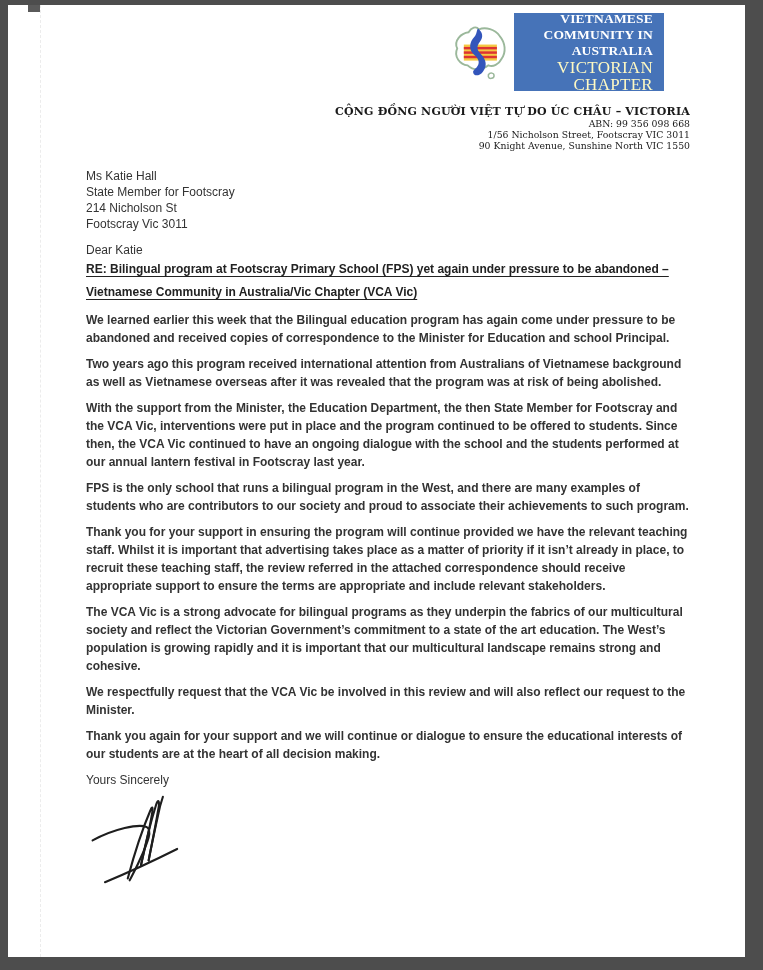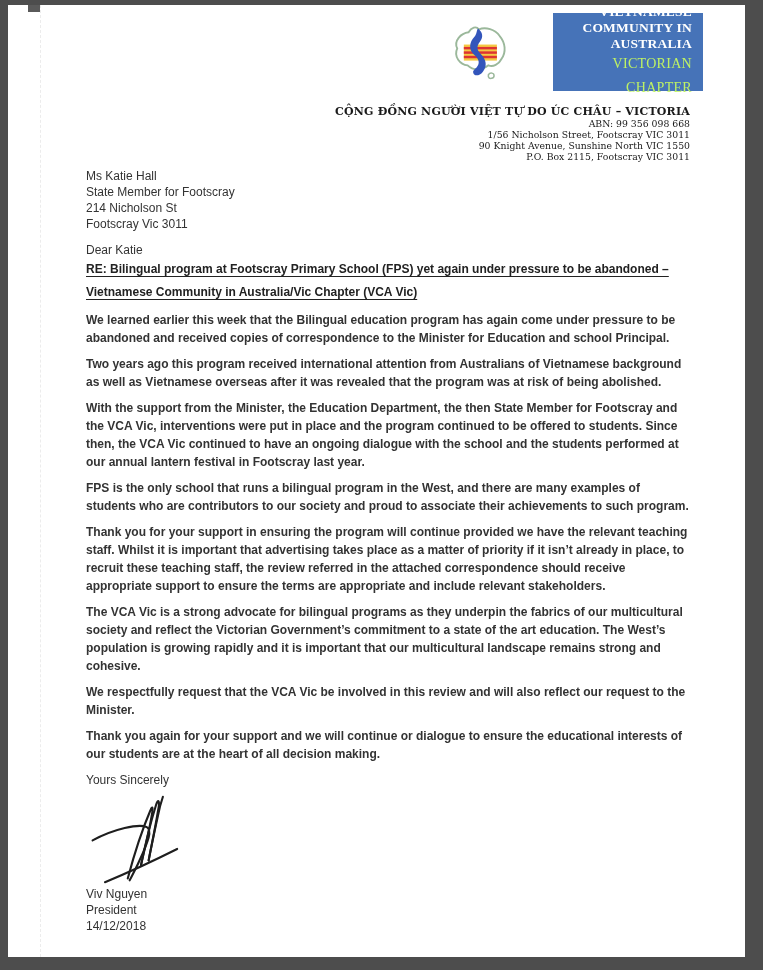--- a/index.html
+++ b/index.html
@@ -18,28 +18,28 @@
     border-left:1px dashed #ececec;
   }
   .corner-mark{
     position:absolute;left:20px;top:0;width:12px;height:7px;background:#5a5a5a;
   }
   
   .logo{
     position:absolute;left:436px;top:14px;width:68px;height:70px;
   }
   .org-box{
-    position:absolute;left:545px;top:8px;width:150px;height:78px;
+    position:absolute;left:506px;top:8px;width:150px;height:78px;
     background:#4673b8;color:#ffffff;text-align:right;
     display:flex;flex-direction:column;justify-content:center;
     padding-right:11px;box-sizing:border-box;
     font-family:"Liberation Serif","DejaVu Serif",serif;
   }
   .org-box .l{font-weight:bold;font-size:13.5px;line-height:16px;letter-spacing:.2px;}
-  .org-box .chapter{font-weight:normal;font-size:14px;line-height:24px;color:#bef264;letter-spacing:.3px;}
+  .org-box .chapter{font-weight:normal;font-size:17px;line-height:17px;color:#fef9c3;letter-spacing:.3px;}
   .contact{
     position:absolute;right:55px;top:100px;text-align:right;
     font-family:"DejaVu Serif","Liberation Serif",serif;
     font-size:9.3px;line-height:11px;color:#1a1a1a;
   }
   .contact .org-vi{font-weight:bold;font-size:11px;line-height:13px;letter-spacing:.2px;}
   
   .content{
     position:absolute;left:78px;top:163px;width:606px;
     font-size:12px;line-height:18px;color:#333333;
@@ -77,21 +77,20 @@
     <div class="l">COMMUNITY IN</div>
     <div class="l">AUSTRALIA</div>
     <div class="chapter">VICTORIAN CHAPTER</div>
   </div>
 
   <div class="contact">
     <div class="org-vi">CỘNG ĐỒNG NGƯỜI VIỆT TỰ DO ÚC CHÂU – VICTORIA</div>
     <div>ABN: 99 356 098 668</div>
     <div>1/56 Nicholson Street, Footscray VIC 3011</div>
     <div>90 Knight Avenue, Sunshine North VIC 1550</div>
-    <div>P.O. Box 2115, Footscray VIC 3011</div>
   </div>
 
   <div class="content">
     <div class="recipient">
       <div>Ms Katie Hall</div>
       <div>State Member for Footscray</div>
       <div>214 Nicholson St</div>
       <div>Footscray Vic 3011</div>
     </div>
 
@@ -113,19 +112,14 @@
     <svg class="sig-svg" width="165" height="95" viewBox="0 0 170 100" aria-hidden="true">
       <g fill="none" stroke="#1e1e1e" stroke-width="2.2" stroke-linecap="round">
         <path d="M3,52 C25,40 52,34 60,38 C66,41 62,52 52,74 C48,83 44,90 42,94"></path>
         <path d="M40,92 C48,62 58,34 64,20 C66,15 67,17 65,27 C61,50 56,68 54,78"></path>
         <path d="M54,78 C60,48 66,27 70,14 C72,8 74,10 72,20 C68,44 64,62 62,73"></path>
         <path d="M62,73 C66,52 70,34 74,16 L77,6"></path>
         <path d="M16,96 C40,86 70,72 92,61"></path>
       </g>
     </svg>
 
-    <div class="sig-block">
-      <div>Viv Nguyen</div>
-      <div>President</div>
-      <div>14/12/2018</div>
-    </div>
   </div>
 </div>
 
 </body></html>

